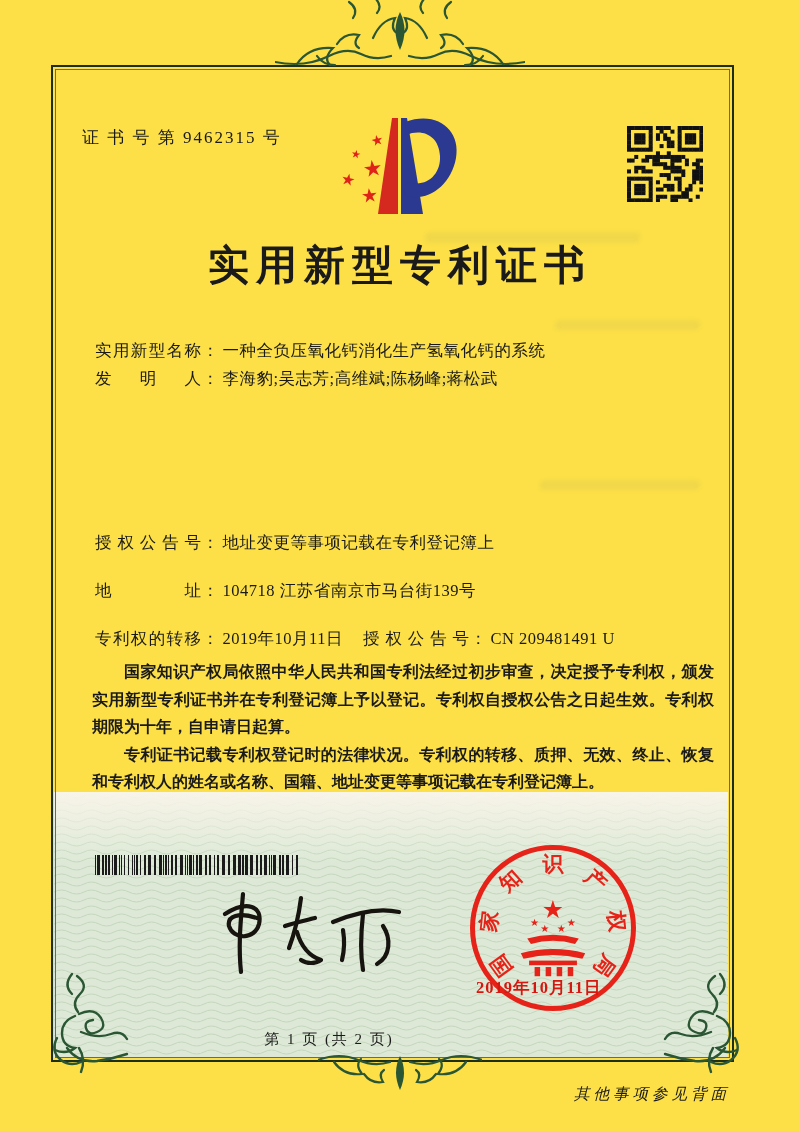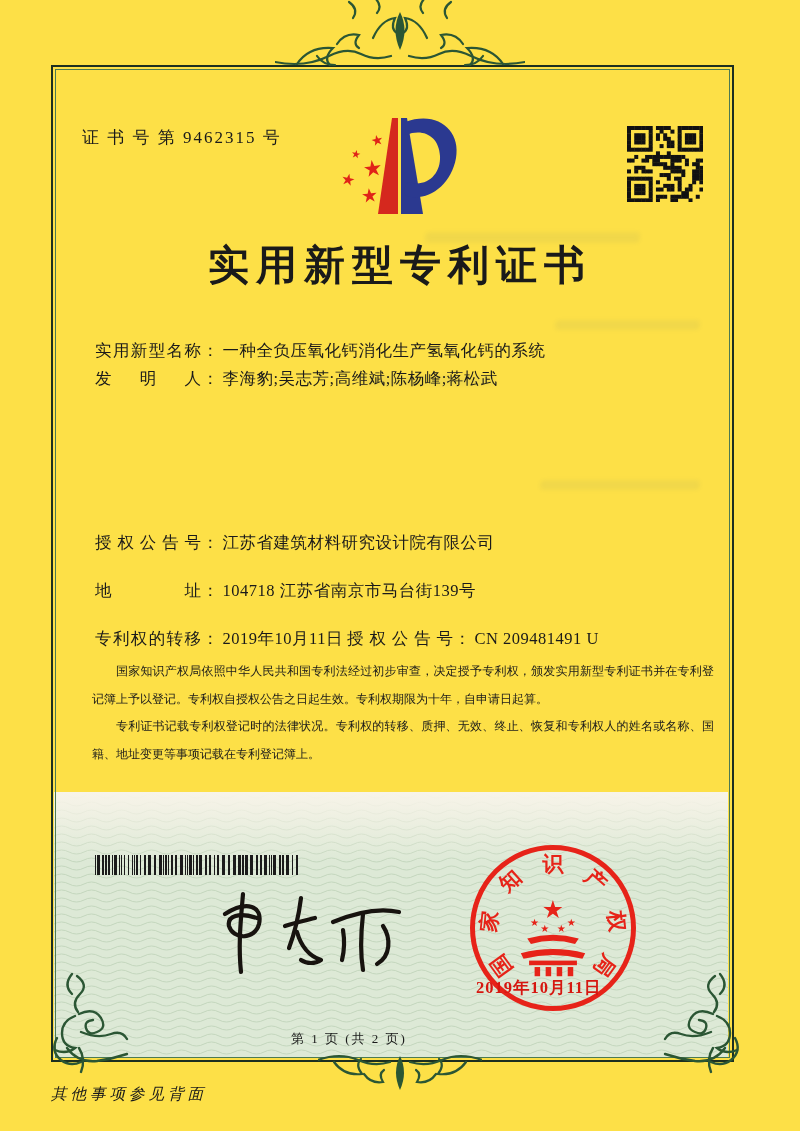--- a/index.html
+++ b/index.html
@@ -22,38 +22,38 @@
 
   .ghost{background:#6a7b6a;opacity:.08;filter:blur(2px);border-radius:4px;transform:skewX(-4deg);}
 
   .title{left:0;top:238px;width:100%;text-align:center;font-size:41px;font-weight:bold;
          letter-spacing:7px;}
 
   .frow{left:95px;font-size:16.5px;white-space:nowrap;}
   .flabel{display:inline-block;width:106px;text-align:justify;text-align-last:justify;vertical-align:bottom;}
   .fcolon{margin:0 4px 0 1px;}
   .fvalue{letter-spacing:.5px;}
-  .frow2{position:absolute;left:252px;top:0;}
-
-  .paras{left:92px;top:658px;width:622px;font-size:12px;line-height:27.5px;text-align:justify;}
+  .frow2{position:absolute;left:268px;top:0;}
+
+  .paras{left:92px;top:658px;width:622px;font-size:16px;line-height:27.5px;text-align:justify;font-weight:bold;}
   .paras p{margin:0;text-indent:2em;}
 
   .barcode{left:95px;top:855px;width:206px;height:20px;}
   .officer{left:95px;top:914px;font-size:17.5px;letter-spacing:3px;line-height:31px;}
 
   
   .seal{left:470px;top:845px;width:166px;height:166px;opacity:.93;}
   .seal-ring{position:absolute;inset:0;border:5px solid #e8150b;border-radius:50%;}
   .seal-char{position:absolute;left:50%;top:50%;width:22px;height:22px;margin:-11px 0 0 -11px;
              color:#e8150b;font-size:21px;font-weight:bold;text-align:center;line-height:22px;}
   .seal-date{left:476px;top:977px;width:160px;color:#d61710;font-size:16.5px;
              letter-spacing:1px;font-weight:bold;white-space:nowrap;}
 
-  .page-num{left:54px;top:1030px;width:590px;text-align:center;font-size:13px;letter-spacing:2px;}
-  .back-note{left:51px;top:1084px;width:679px;text-align:left;font-size:15.5px;
+  .page-num{left:34px;top:1030px;width:590px;text-align:center;font-size:15px;letter-spacing:2px;}
+  .back-note{left:51px;top:1084px;width:679px;text-align:right;font-size:15.5px;
              letter-spacing:4px;font-style:italic;}
 
   .logo{left:335px;top:110px;width:130px;height:118px;}
   .logo .star{position:absolute;color:#e02318;line-height:1;}
 
   .qr{left:627px;top:126px;width:76px;height:76px;}
 
   .orn{color:#2b5634;}
 </style>
 </head>
@@ -368,21 +368,21 @@
 
   <div class="abs title">实用新型专利证书</div>
 
   <div class="abs frow" style="top:340px;">
     <span class="flabel">实用新型名称</span><span class="fcolon">：</span><span class="fvalue">一种全负压氧化钙消化生产氢氧化钙的系统</span>
   </div>
   <div class="abs frow" style="top:368px;">
     <span class="flabel">发明人</span><span class="fcolon">：</span><span class="fvalue">李海豹;吴志芳;高维斌;陈杨峰;蒋松武</span>
   </div>
   <div class="abs frow" style="top:532px;">
-    <span class="flabel">授权公告号</span><span class="fcolon">：</span><span class="fvalue">江苏省建筑材料研究设计院有限公司</span>
+    <span class="flabel">授权公告号</span><span class="fcolon">：</span><span class="fvalue">地址变更等事项记载在专利登记簿上</span>
   </div>
   <div class="abs frow" style="top:580px;">
     <span class="flabel">地址</span><span class="fcolon">：</span><span class="fvalue">104718 江苏省南京市马台街139号</span>
   </div>
   <div class="abs frow" style="top:628px;">
     <span class="flabel">专利权的转移</span><span class="fcolon">：</span><span class="fvalue">2019年10月11日</span>
     <span class="frow2">
       <span class="flabel">授权公告号</span><span class="fcolon">：</span><span class="fvalue">CN 209481491 U</span>
     </span>
   </div>

